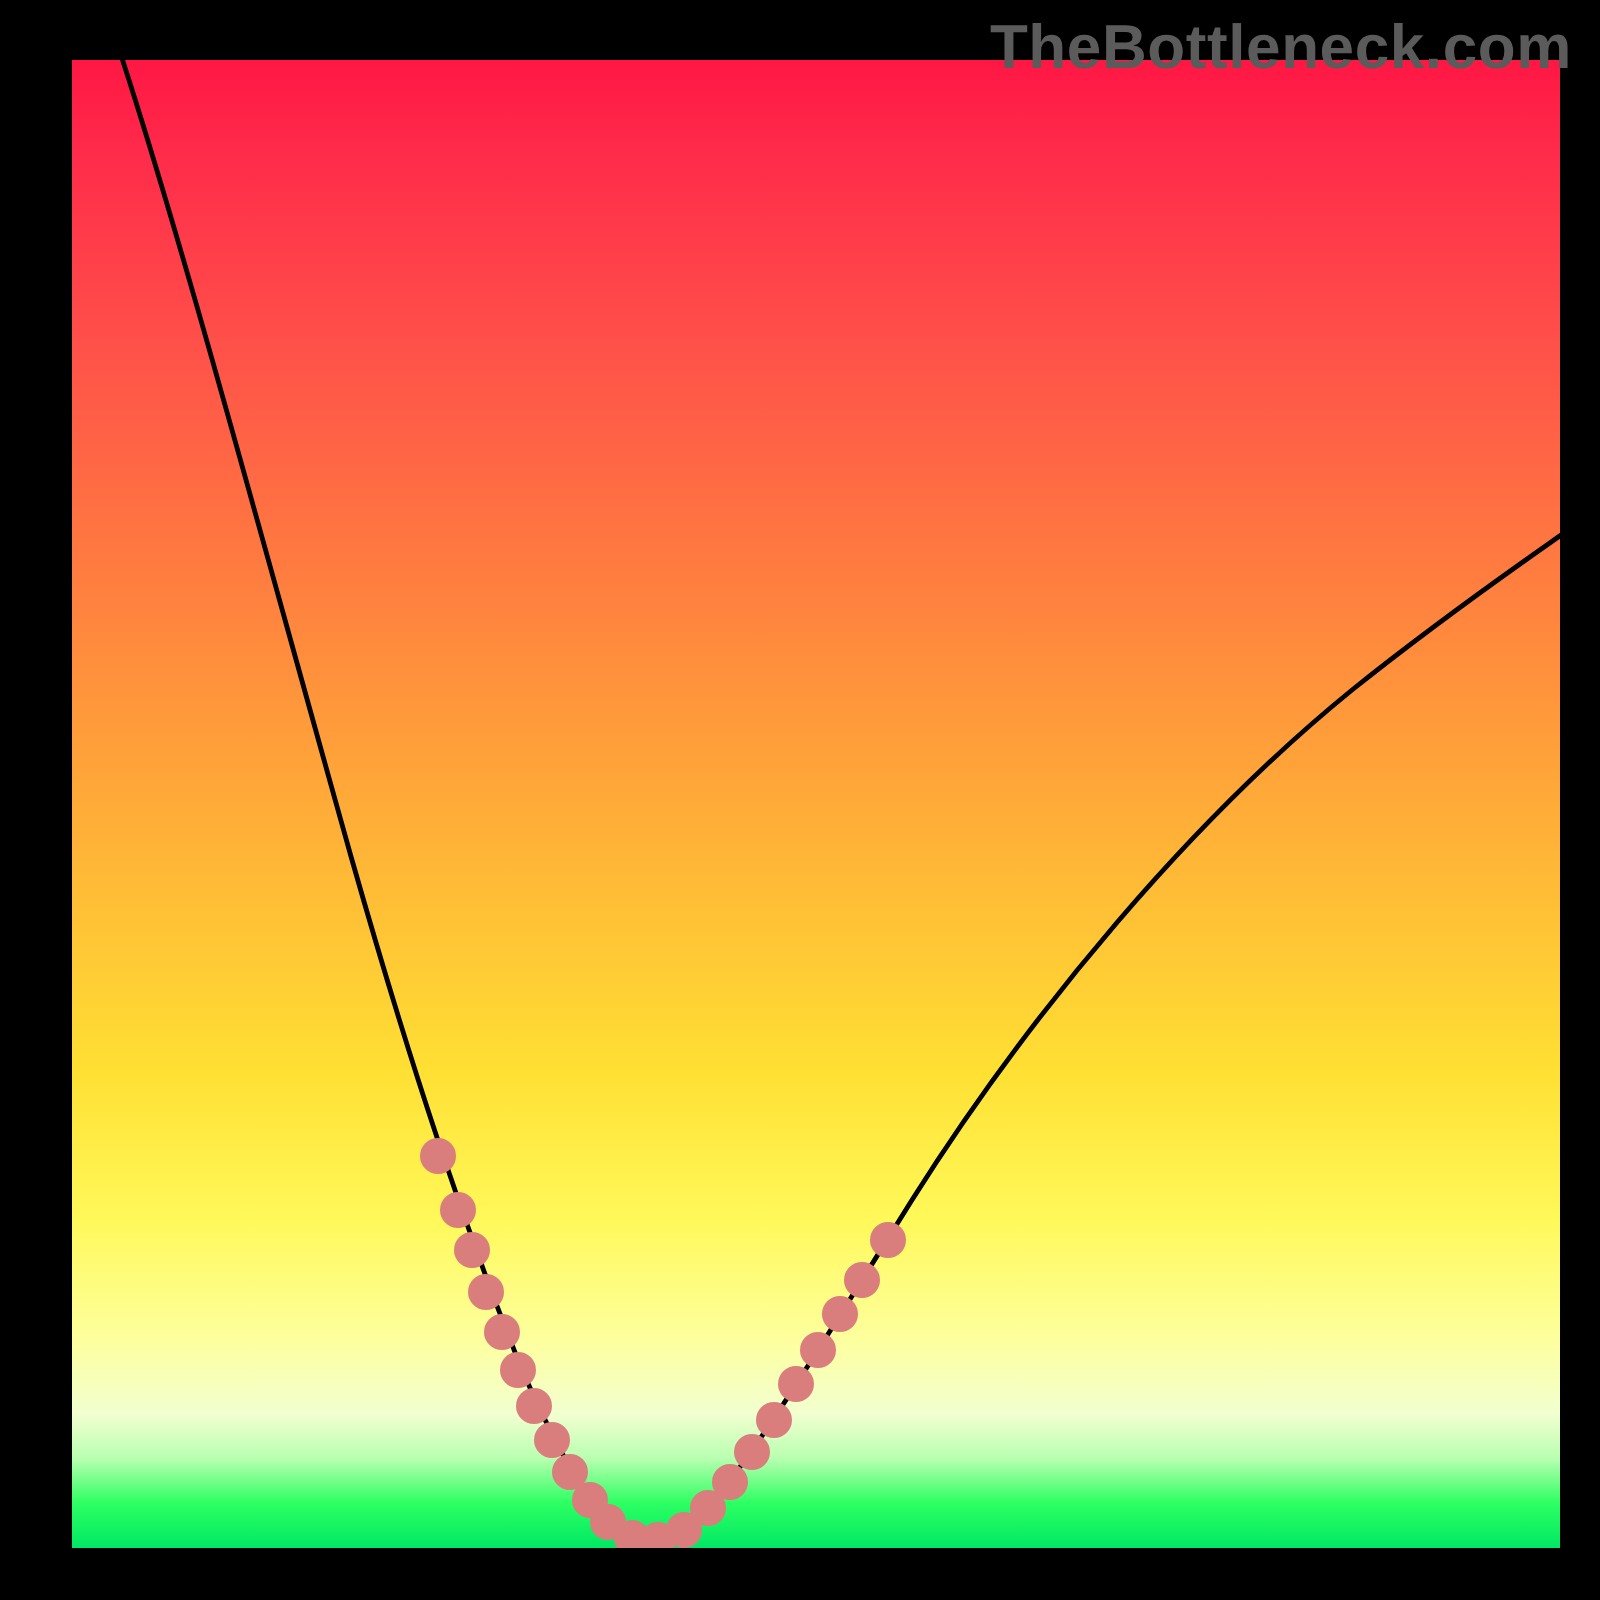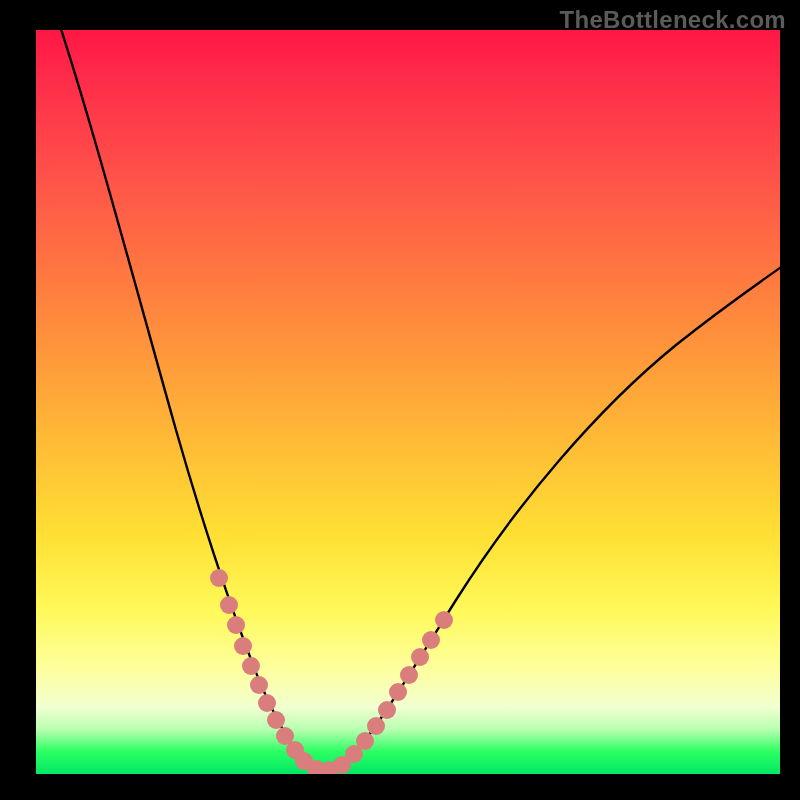--- a/index.html
+++ b/index.html
@@ -40,21 +40,21 @@
       #2cff62 97%,
       #00e864 100%
     );
     overflow: hidden;
   }
   .watermark {
     position: absolute;
     top: 6px;
     right: 14px;
     font-family: Arial, Helvetica, sans-serif;
-    font-size: 24px;
+    font-size: 31px;
     font-weight: 600;
     color: #5b5b5b;
     letter-spacing: 0.3px;
   }
   svg.curve {
     position: absolute;
     left: 0;
     top: 0;
     width: 744px;
     height: 744px;

